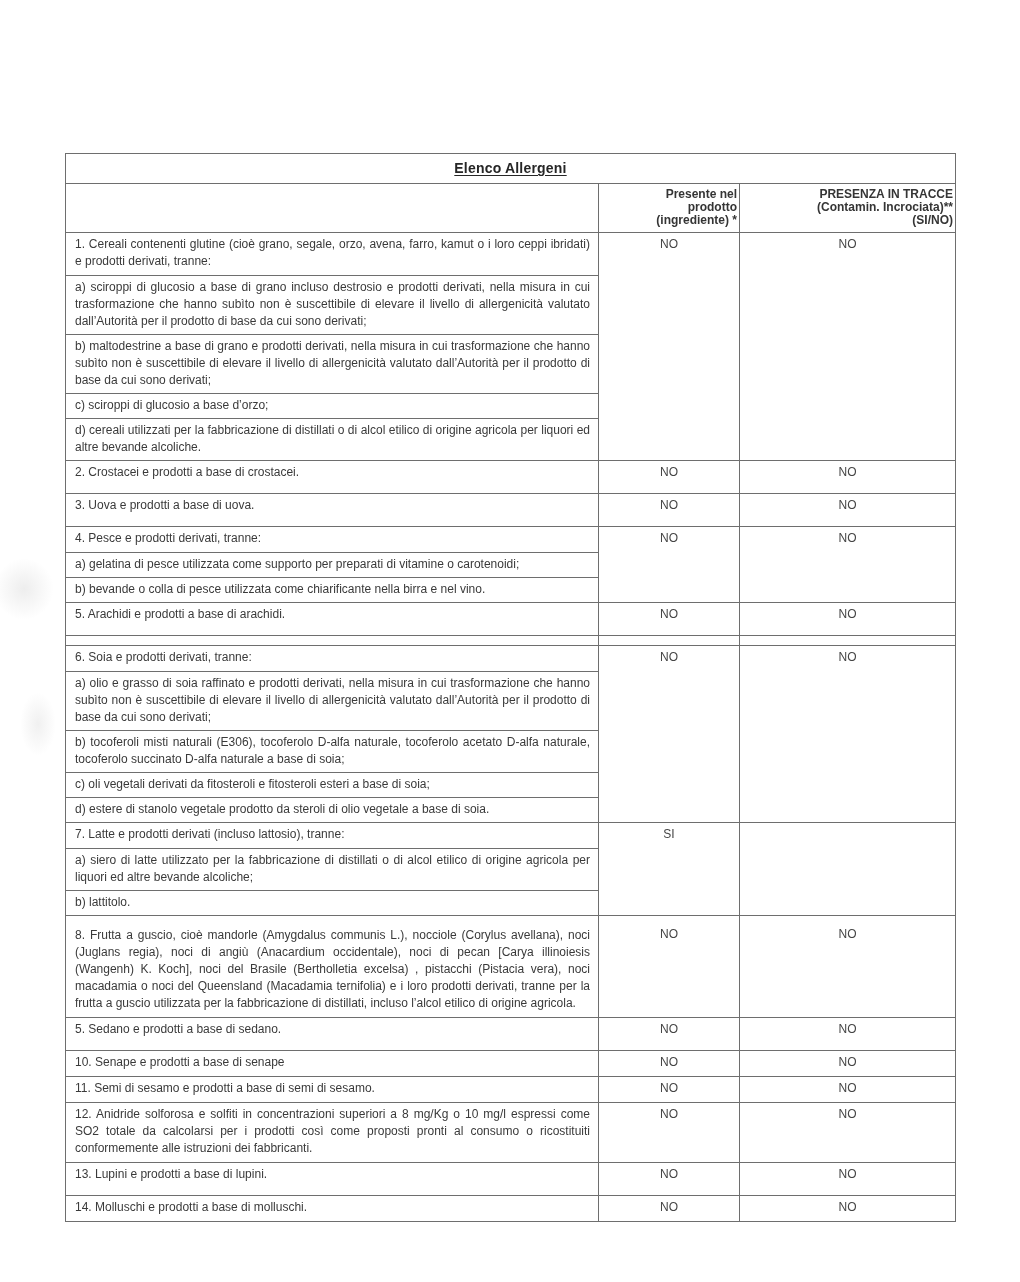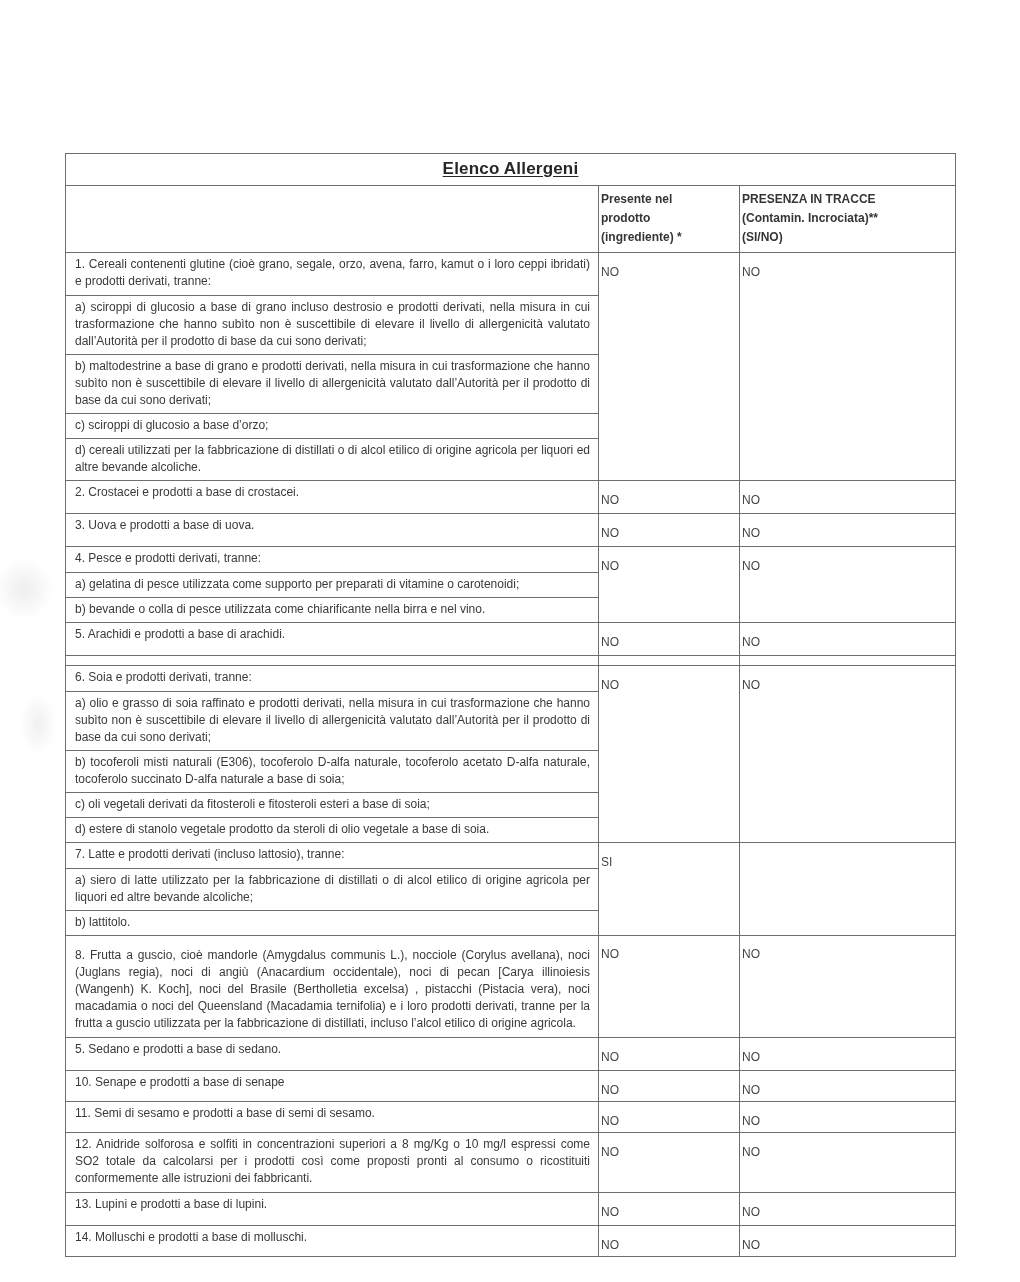--- a/index.html
+++ b/index.html
@@ -10,37 +10,37 @@
     font-family: "Liberation Sans", sans-serif;
     color: #3a3a3a;
     position: relative;
     overflow: hidden;
   }
   .sheet { position: absolute; left: 65px; top: 153px; width: 890px; }
   table { border-collapse: collapse; table-layout: fixed; width: 100%; }
   td { border: 1px solid #6e6e6e; vertical-align: top; background: #fff; }
   .title-cell { text-align: center; padding: 5px 0 6px 0; }
   .title-text {
-    font-size: 17px; font-weight: bold; color: #262626;
+    font-size: 14px; font-weight: bold; color: #262626;
     text-decoration: underline; text-underline-offset: 2px; letter-spacing: .2px;
   }
   .colhead {
-    text-align: left; font-weight: bold; font-size: 12px; line-height: 19px;
+    text-align: right; font-weight: bold; font-size: 12px; line-height: 13px;
     padding: 4px 2px 5px 2px; white-space: pre-line; color: #353535;
   }
   .desc {
     font-size: 12px; line-height: 17px; text-align: justify;
     padding: 3px 8px 4px 9px; color: #3a3a3a;
   }
   .desc.head { padding-bottom: 5px; }
   .desc.spacious { padding-bottom: 12px; margin-top: 40px; }
   .padtop { padding-top: 11px !important; }
   .val {
-    font-size: 12px; line-height: 15px;
-    padding: 12px 2px 3px 2px; color: #454545;
+    text-align: center; font-size: 12px; line-height: 15px;
+    padding: 4px 2px 3px 2px; color: #454545;
   }
   .sep-row td { height: 10px; padding: 0; }
   .smudge { position: absolute; pointer-events: none; }
 </style>
 </head>
 <body>
 
 <div class="smudge" style="left:-6px; top:558px; width:60px; height:62px;
             background: radial-gradient(ellipse at center, rgba(110,110,110,0.12), rgba(110,110,110,0) 70%);"></div>
 <div class="smudge" style="left:20px; top:692px; width:36px; height:64px;

